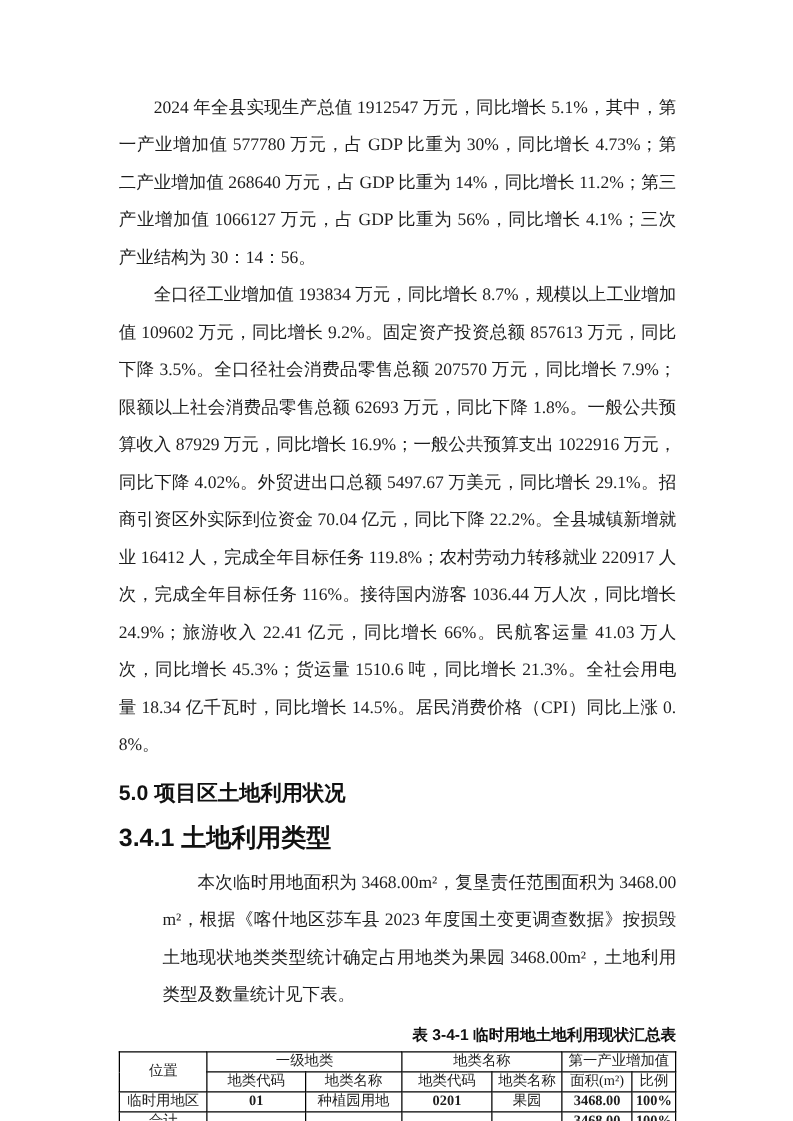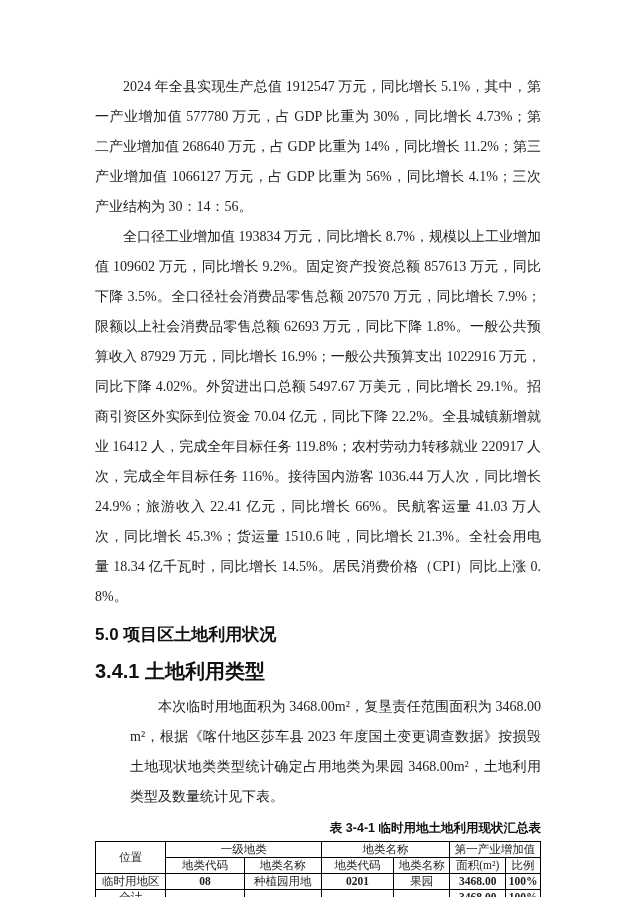--- a/index.html
+++ b/index.html
@@ -117,21 +117,21 @@
         <tr>
           <td>地类代码</td>
           <td>地类名称</td>
           <td>地类代码</td>
           <td>地类名称</td>
           <td>面积(m²)</td>
           <td>比例</td>
         </tr>
         <tr>
           <td>临时用地区</td>
-          <td class="num">08</td>
+          <td class="num">01</td>
           <td>种植园用地</td>
           <td class="num">0201</td>
           <td>果园</td>
           <td class="num">3468.00</td>
           <td class="num">100%</td>
         </tr>
         <tr>
           <td>合计</td>
           <td class="num">-</td>
           <td class="num">-</td>

